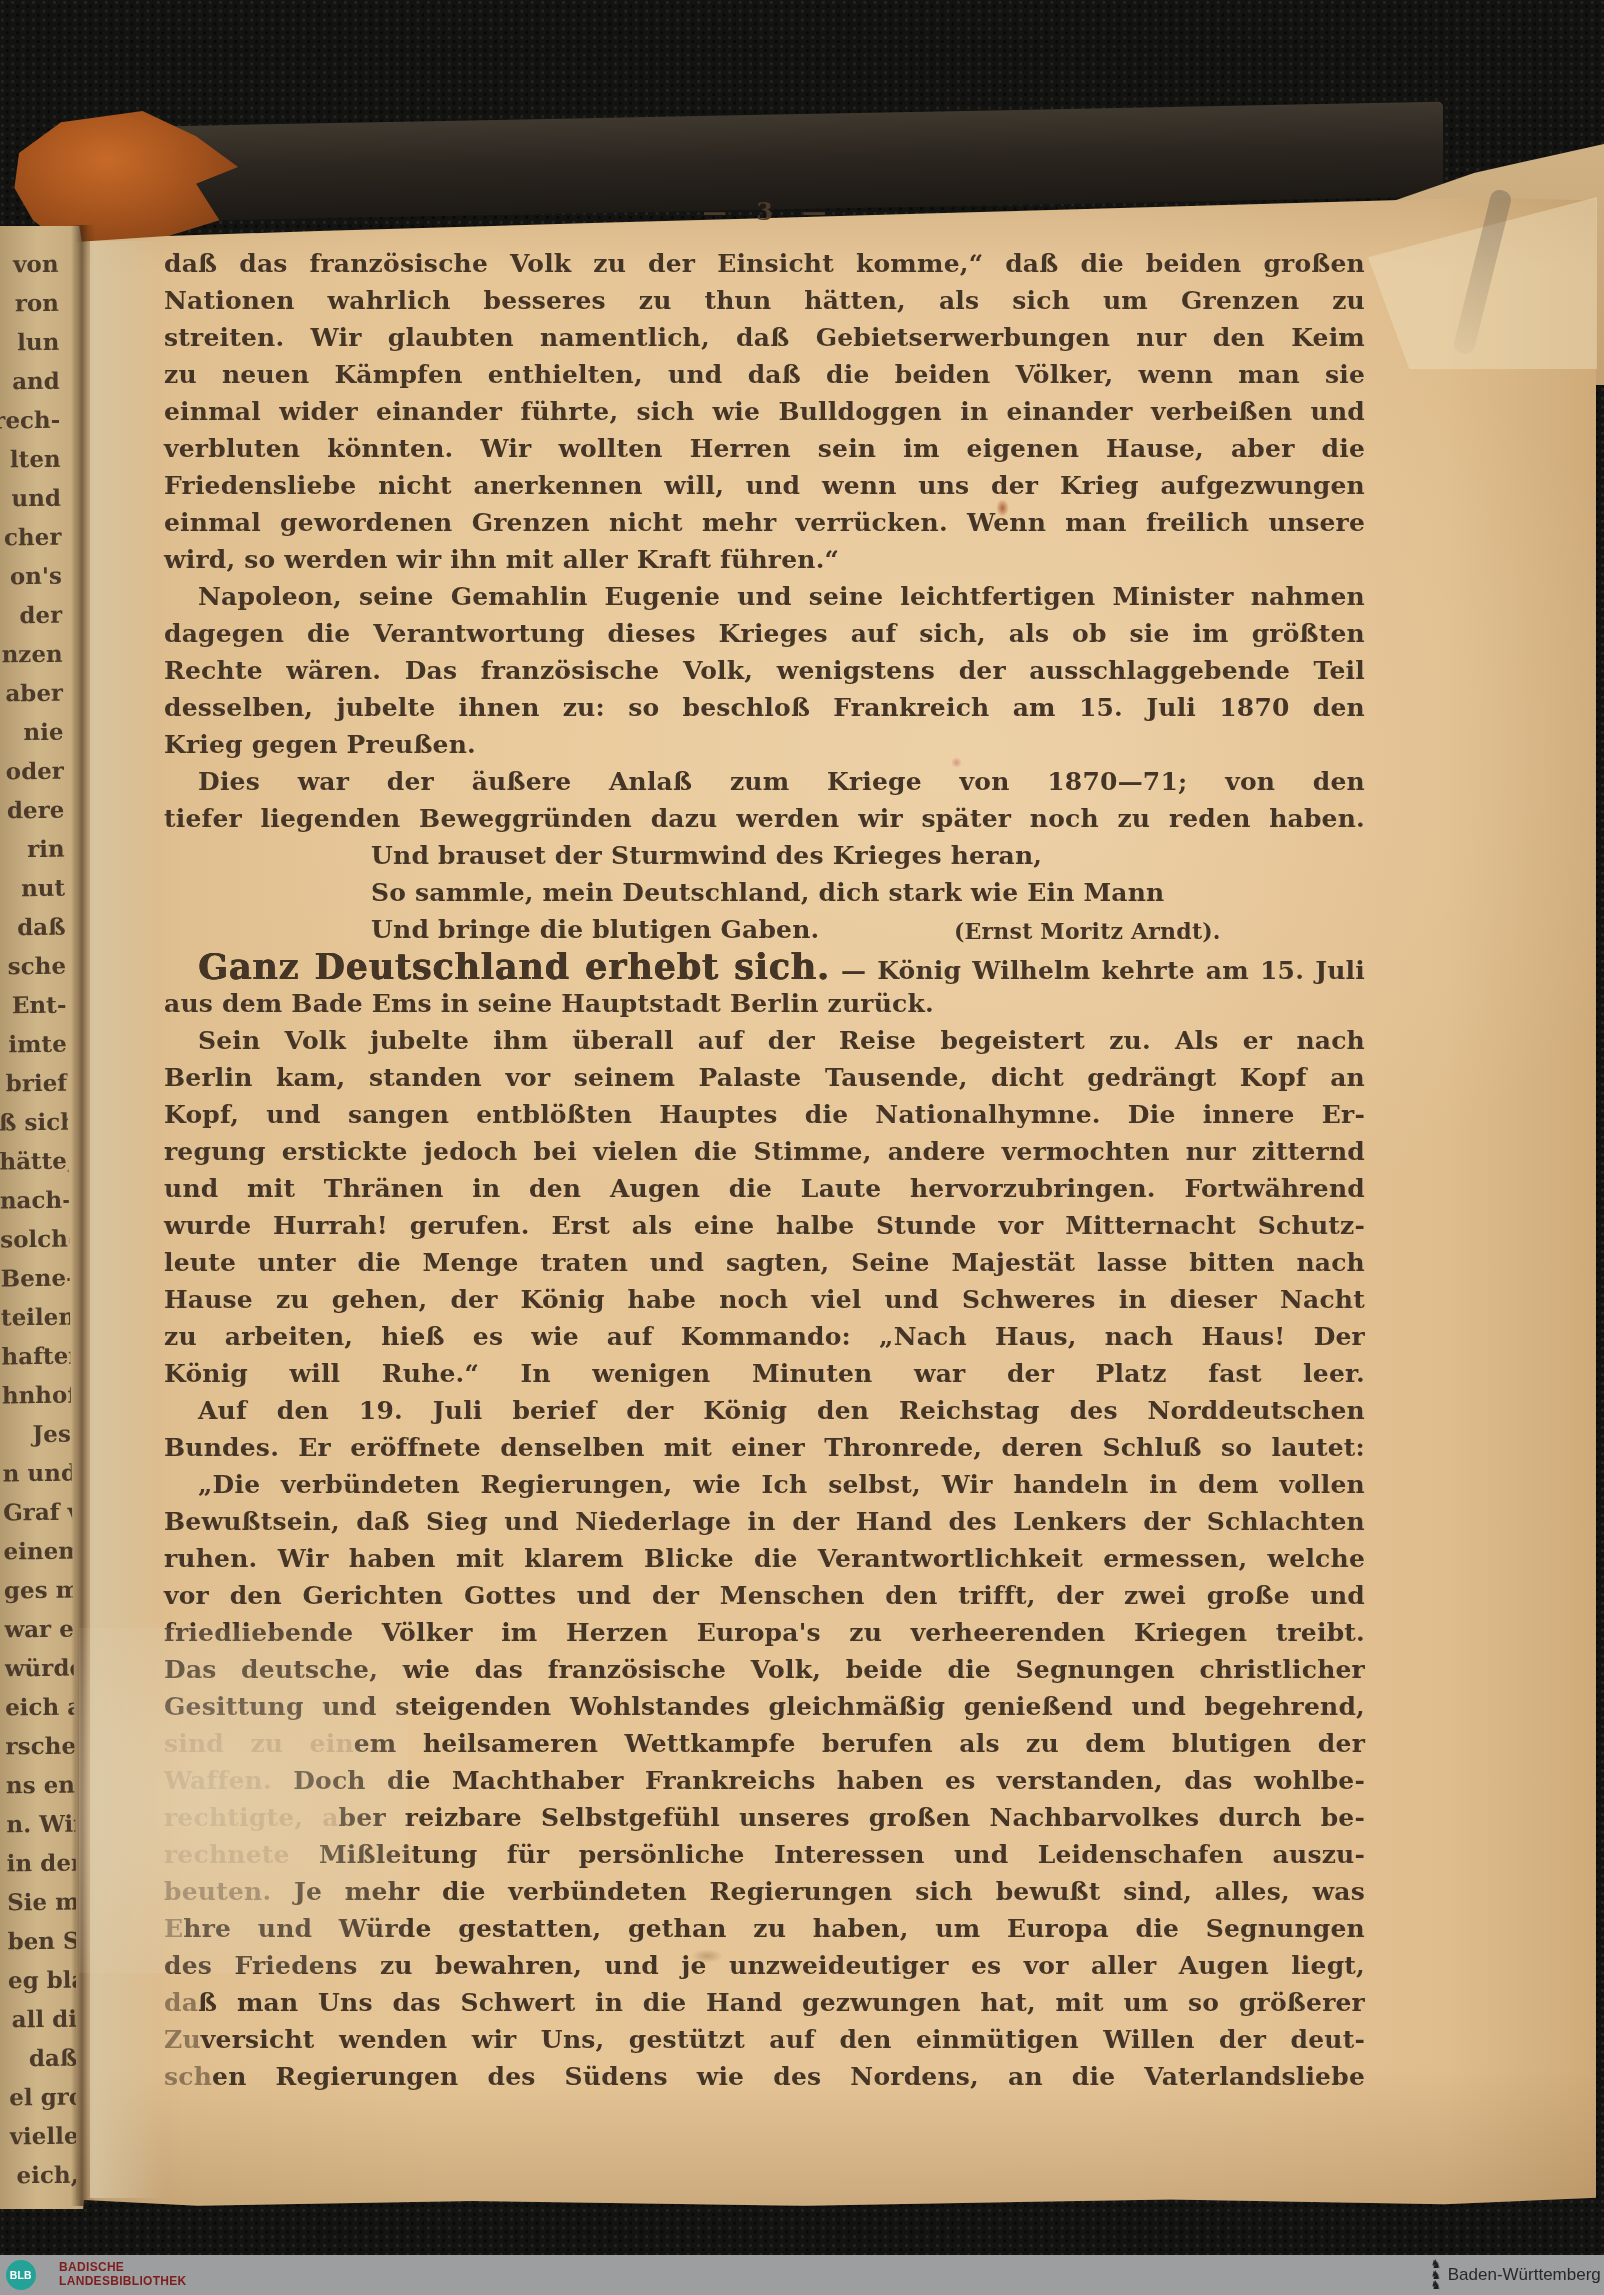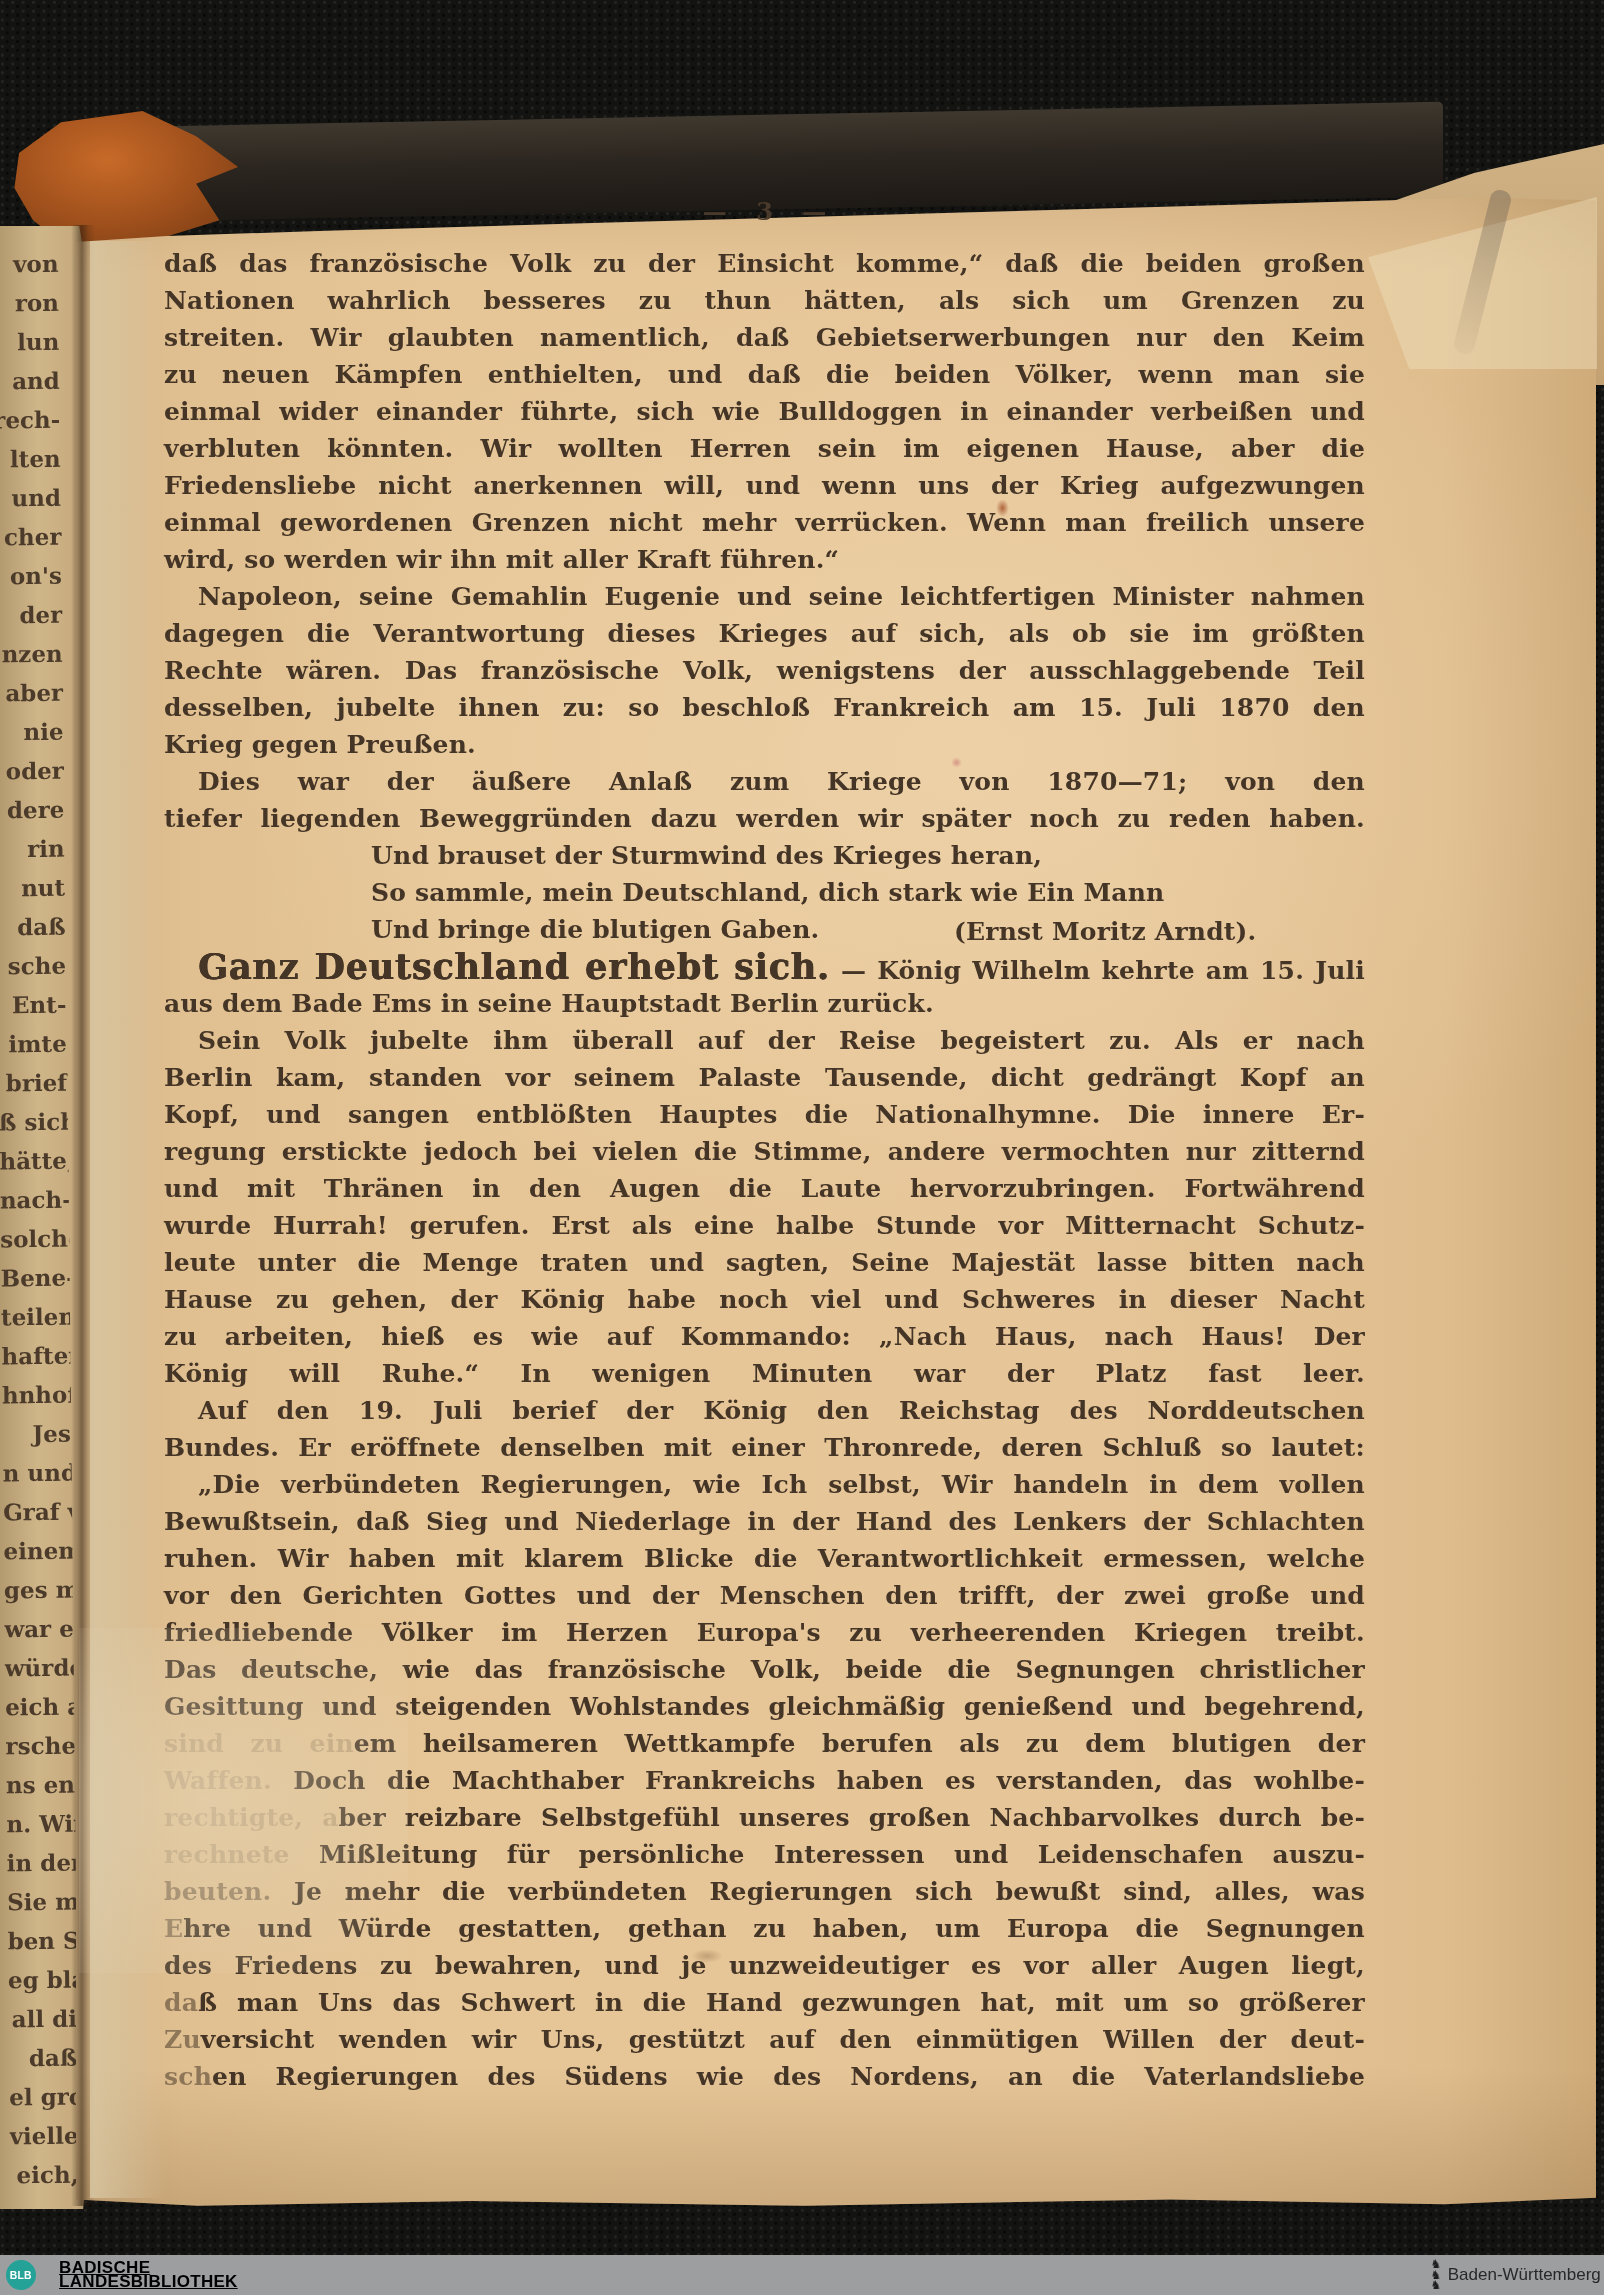--- a/index.html
+++ b/index.html
@@ -92,38 +92,38 @@
   .line{
     position:relative;height:37px;line-height:37px;overflow:visible;
     text-align:justify;text-align-last:justify;white-space:normal;
   }
   .line.indent{text-indent:34px;}
   .line.end{text-align:left;text-align-last:left;}
   .line.poem{padding-left:207px;text-align:left;text-align-last:left;}
   .lead{font-size:35px;letter-spacing:0.8px;text-shadow:0.7px 0 0 currentColor, 0 0.3px 0 currentColor;}
   .faded{opacity:.22;}
   .fade2{opacity:.52;margin-top:28px;}
-  .attrib{position:absolute;left:790px;top:2.4px;font-size:25px;letter-spacing:0.2px;white-space:nowrap;}
+  .attrib{position:absolute;left:790px;top:2.4px;font-size:22px;letter-spacing:0.2px;white-space:nowrap;}
   .tape-patch{
     position:absolute;left:79px;top:1628px;width:329px;height:345px;
     background:radial-gradient(ellipse at 38% 50%, rgba(228,215,186,.5) 0%, rgba(228,215,186,.18) 65%, transparent 100%);
   }
   
   .footer{
     position:absolute;left:0;right:0;bottom:0;height:40px;background:#9c9ea0;
     display:flex;align-items:center;justify-content:space-between;
     font-family:"Liberation Sans", sans-serif;
   }
   .f-left{display:flex;align-items:center;gap:23px;padding-left:5.6px;}
   .blb{
     width:30.5px;height:30.5px;border-radius:50%;background:#24a298;
     display:flex;align-items:center;justify-content:center;
     color:#fff;font-size:10.4px;font-weight:bold;letter-spacing:0.2px;
   }
-  .blb-text{font-size:17px;font-weight:bold;color:#000000;line-height:13.6px;letter-spacing:0.3px;text-decoration:underline;}
+  .blb-text{font-size:12px;font-weight:bold;color:#7f1d1d;line-height:13.6px;letter-spacing:0.3px;}
   .f-right{display:flex;align-items:center;gap:6.4px;padding-right:3.2px;}
   .lions{display:flex;flex-direction:column;color:#1e1e1e;font-size:12px;line-height:10.4px;}
   .bw-text{font-size:17px;color:#282828;}
 </style>
 </head>
 <body>
 
 <div class="stage">
   <div class="spine"></div>
   <div class="leather"></div>

